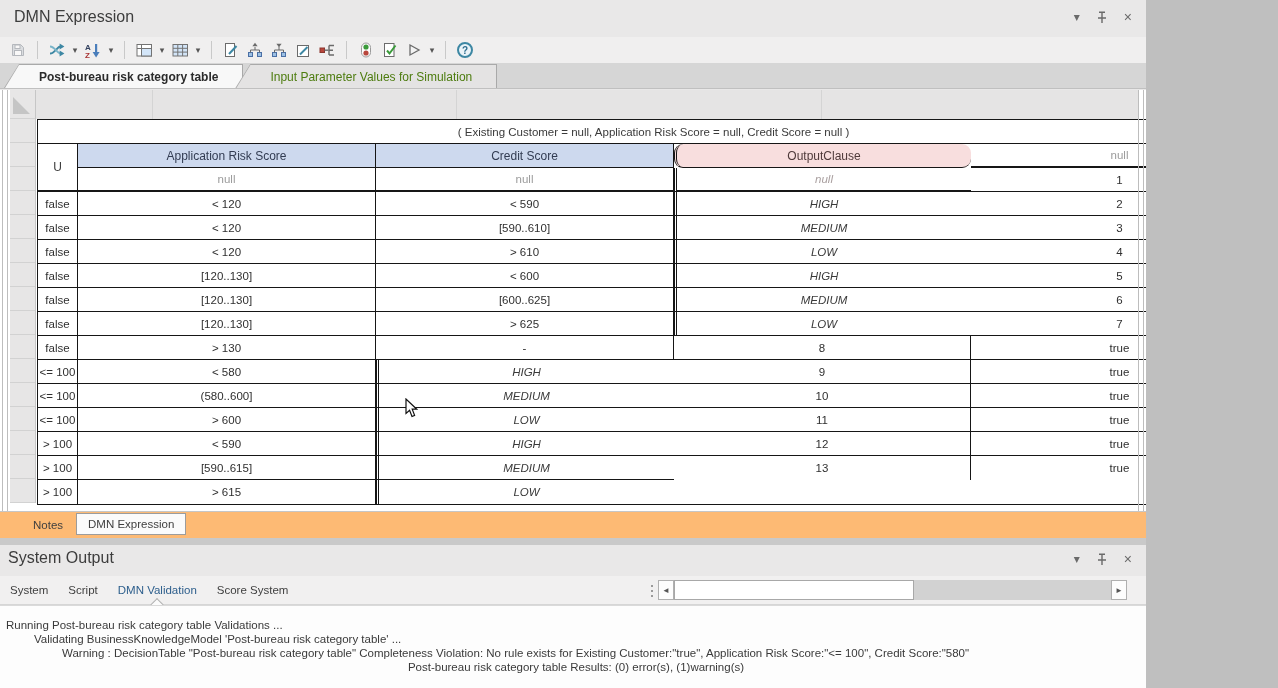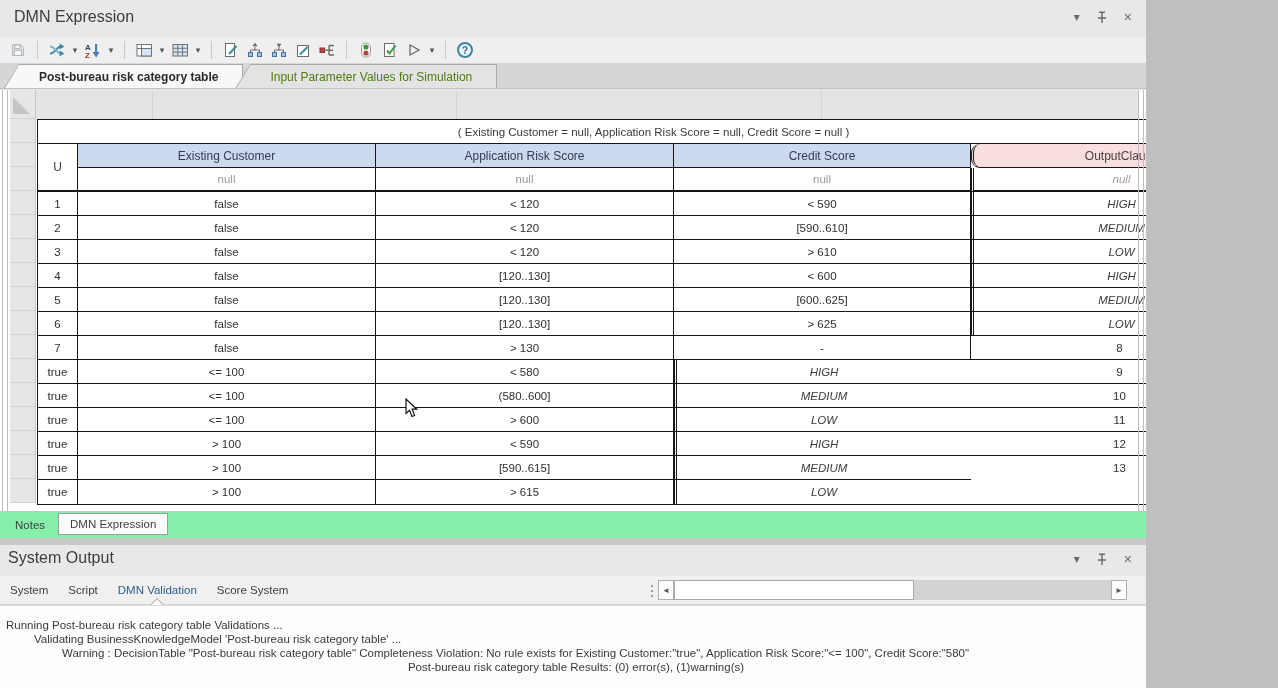--- a/index.html
+++ b/index.html
@@ -48,22 +48,22 @@
   .c.h.in{background:#cdd9ee;color:#323c52;}
   .c.h.out{background:#f8dede;color:#4f3a3a;border-radius:9px;}
   .c.def{color:#9b9b9b;border-bottom:2px solid #161616;}
   .c.out{border-right:none;border-left:3px double #161616;}
   .c.nr{border-right:none;}
   .c.ital{font-style:italic;}
   .c.defout{color:#a99f9f;}
   .c.val.out{color:#3a3a3a;}
 
   
-  .btabs{position:absolute;left:0;top:511px;width:100%;height:27px;background:#86efac;border-top:1px solid #c6c6c6;
-         display:flex;align-items:center;padding-left:4px;gap:2px;box-sizing:border-box;}
+  .btabs{position:absolute;left:0;top:511px;width:100%;height:27px;background:#fdba74;border-top:1px solid #c6c6c6;
+         display:flex;align-items:center;padding-left:22px;gap:2px;box-sizing:border-box;}
   .btab{font-size:11.5px;color:#3f3f3f;padding:4px 11px;}
   .btab.active{background:#fbfbfb;border:1px solid #9c9c9c;margin-top:-3px;}
 
   .hsplit{position:absolute;left:0;top:538px;width:100%;height:7px;background:#c9c9c9;}
 
   
   .sys{position:absolute;left:0;top:545px;width:100%;height:143px;background:#f1f0f0;}
   .stbar{position:absolute;left:0;top:0;width:100%;height:31px;background:#e9e8e8;}
   .sttext{position:absolute;left:8px;top:4px;font-size:16px;color:#3d3d3d;}
   .stbar .wicons{top:7px;}
@@ -248,21 +248,20 @@
         <div class="gcell" style="height: 24px;"></div>
         <div class="gcell" style="height: 24px;"></div>
         <div class="gcell" style="height: 24px;"></div>
         <div class="gcell" style="height: 24px;"></div>
         <div class="gcell" style="height: 24px;"></div>
         <div class="gcell" style="height: 24px;"></div>
       </div>
     <div class="dt" id="dt">
         <div class="c expr">( Existing Customer = null, Application Risk Score = null, Credit Score = null )</div>
         <div class="c u">U</div>
-        <div class="c h in">Existing Customer</div>
         <div class="c h in">Application Risk Score</div>
         <div class="c h in">Credit Score</div>
         <div class="c h out nr">OutputClause</div>
         <div class="c def">null</div>
         <div class="c def">null</div>
         <div class="c def">null</div>
         <div class="c def out ital defout">null</div>
         <div class="c num">1</div>
         <div class="c val">false</div>
         <div class="c val">&lt; 120</div>

